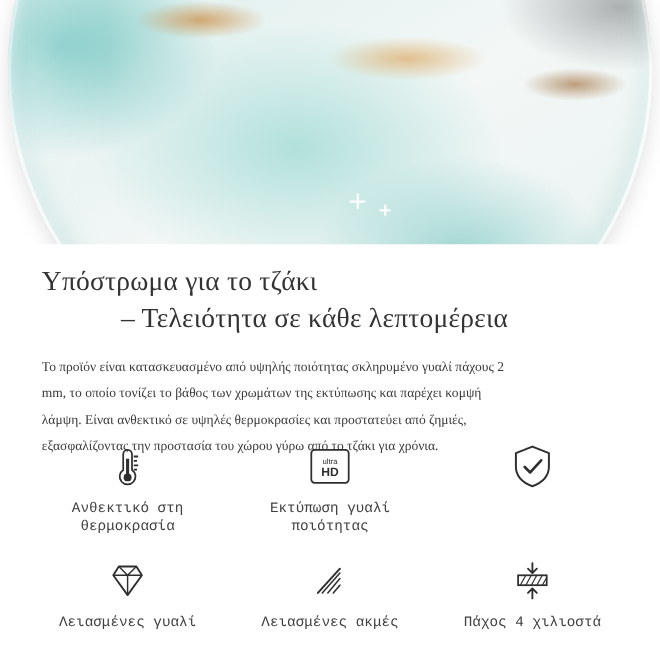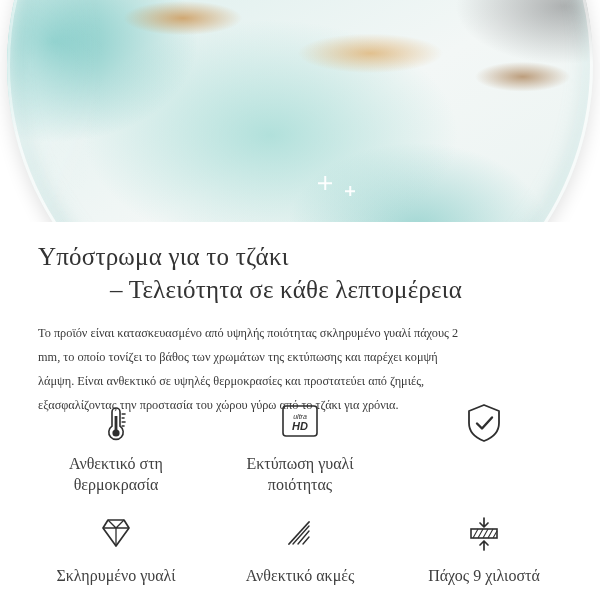--- a/index.html
+++ b/index.html
@@ -144,28 +144,27 @@
   }
   .feature {
     display: flex;
     flex-direction: column;
     align-items: center;
     text-align: center;
   }
   .feature-icon {
     height: 44px;
     display: flex;
-    align-items: flex-start;
+    align-items: center;
     justify-content: center;
-    font-style: italic;
   }
   .feature-label {
     margin-top: 8px;
-    font-family: Liberation Serif, serif;
-    font-size: 16px;
+    font-family: Liberation Mono, monospace;
+    font-size: 13px;
     color: #3f3f3f;
     line-height: 1.3;
     max-width: 170px;
   }
 </style>
 </head>
 <body>
 
 <div class="page">
 
@@ -219,39 +218,39 @@
       </div>
     </div>
 
     <div class="feature">
       <div class="feature-icon">
         <svg width="42" height="38" viewBox="0 0 42 38">
           <path d="M8 14 L13 6 h16 l5 8 -13 18 z" fill="none" stroke="#2f2f2f" stroke-width="1.7" stroke-linejoin="round"></path>
           <path d="M8 14 h26 M13 6 l8 8 8 -8 M21 14 v18" fill="none" stroke="#2f2f2f" stroke-width="1.3"></path>
         </svg>
       </div>
-      <div class="feature-label">Σκληρυμένο γυαλί</div>
+      <div class="feature-label">Λειασμένες γυαλί</div>
     </div>
 
     <div class="feature">
       <div class="feature-icon">
         <svg width="42" height="38" viewBox="0 0 42 38">
           <path d="M10 30 L30 8" stroke="#2f2f2f" stroke-width="1.8" stroke-linecap="round"></path>
           <path d="M14 30 L30 12 M19 30 L30 17 M24 30 L30 23" stroke="#2f2f2f" stroke-width="1.4" stroke-linecap="round"></path>
         </svg>
       </div>
-      <div class="feature-label">Ανθεκτικό ακμές</div>
+      <div class="feature-label">Λειασμένες ακμές</div>
     </div>
 
     <div class="feature">
       <div class="feature-icon">
         <svg width="42" height="40" viewBox="0 0 42 40">
           <path d="M21 4 v8 M17 9 l4 4 4 -4" fill="none" stroke="#2f2f2f" stroke-width="1.7" stroke-linecap="round" stroke-linejoin="round"></path>
           <rect x="8" y="15" width="26" height="9" fill="none" stroke="#2f2f2f" stroke-width="1.6"></rect>
           <path d="M10 24 l5 -9 M15 24 l5 -9 M20 24 l5 -9 M25 24 l5 -9 M30 24 l4 -7" stroke="#2f2f2f" stroke-width="1.1"></path>
           <path d="M21 36 v-8 M17 31 l4 -4 4 4" fill="none" stroke="#2f2f2f" stroke-width="1.7" stroke-linecap="round" stroke-linejoin="round"></path>
         </svg>
       </div>
-      <div class="feature-label">Πάχος 9 χιλιοστά</div>
+      <div class="feature-label">Πάχος 4 χιλιοστά</div>
     </div>
 
   </div>
 </div>
 
 </body></html>

